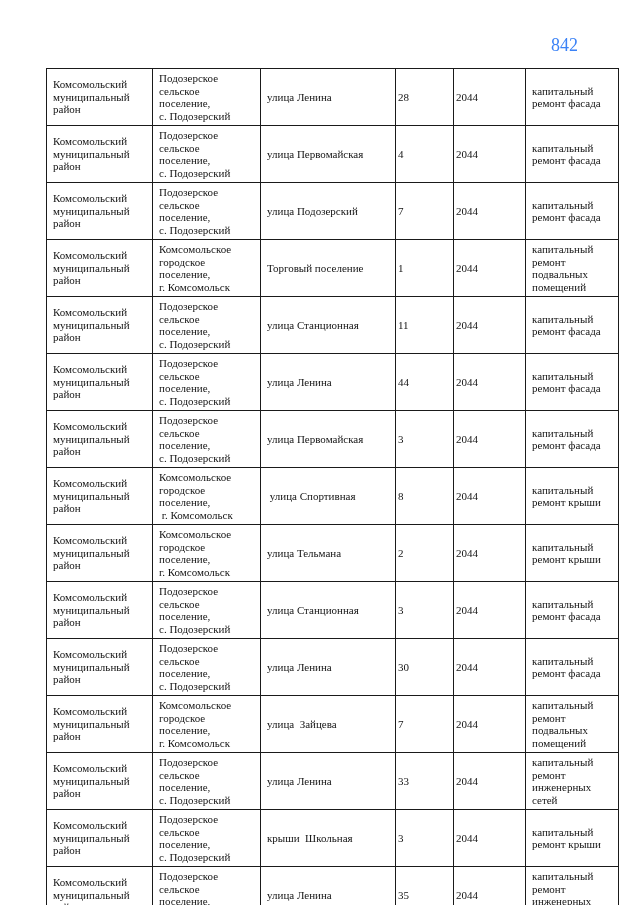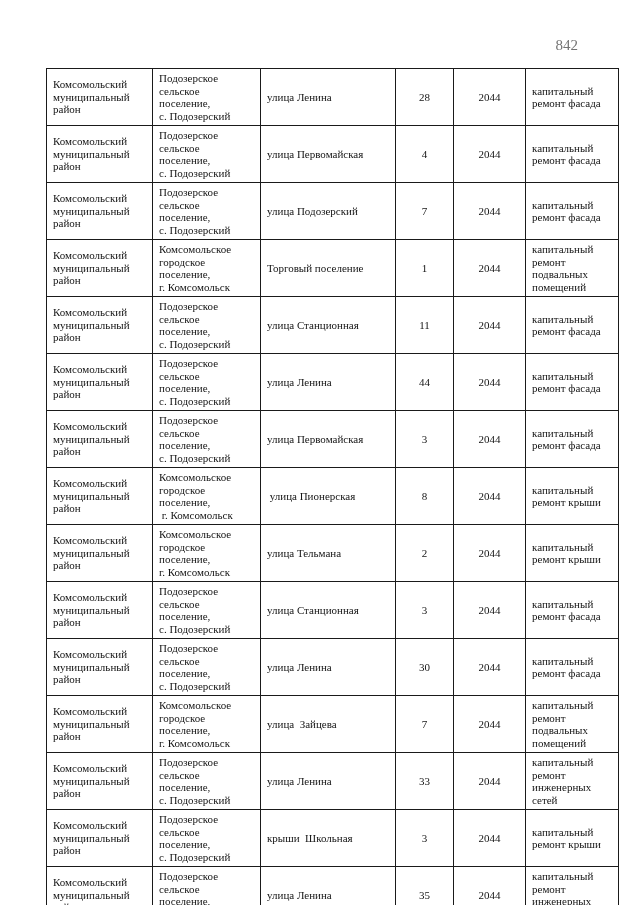--- a/index.html
+++ b/index.html
@@ -17,23 +17,23 @@
   }
   .page {
     position: relative;
     width: 640px;
     height: 905px;
   }
   .page-number {
     position: absolute;
     top: 38px;
     right: 62px;
-    font-size: 15px;
+    font-size: 18px;
     line-height: 15px;
-    color: #737373;
+    color: #3b82f6;
   }
   table.schedule {
     position: absolute;
     left: 46px;
     top: 68px;
     width: 572px;
     border-collapse: collapse;
     table-layout: fixed;
     border: 1.5px solid #1a1a1a;
   }
@@ -41,21 +41,20 @@
     border: 1px solid #1a1a1a;
     font-size: 11px;
     line-height: 12.5px;
     vertical-align: middle;
     padding: 3px 4px 3px 6px;
     white-space: pre-wrap;
     word-wrap: break-word;
     color: #141414;
   }
   table.schedule td.center {
-    text-align: center;
     padding: 17px 2px;
   }
   col.c1 { width: 106px; }
   col.c2 { width: 108px; }
   col.c3 { width: 135px; }
   col.c4 { width: 58px; }
   col.c5 { width: 72px; }
   col.c6 { width: 93px; }
 </style>
 </head>
@@ -167,21 +166,21 @@
           <td>капитальный
 ремонт фасада</td>
         </tr>
         <tr>
           <td>Комсомольский
 муниципальный
 район</td>
           <td>Комсомольское
 городское поселение,
  г. Комсомольск</td>
-          <td> улица Пионерская</td>
+          <td> улица Спортивная</td>
           <td class="center">8</td>
           <td class="center">2044</td>
           <td>капитальный
 ремонт крыши</td>
         </tr>
         <tr>
           <td>Комсомольский
 муниципальный
 район</td>
           <td>Комсомольское

